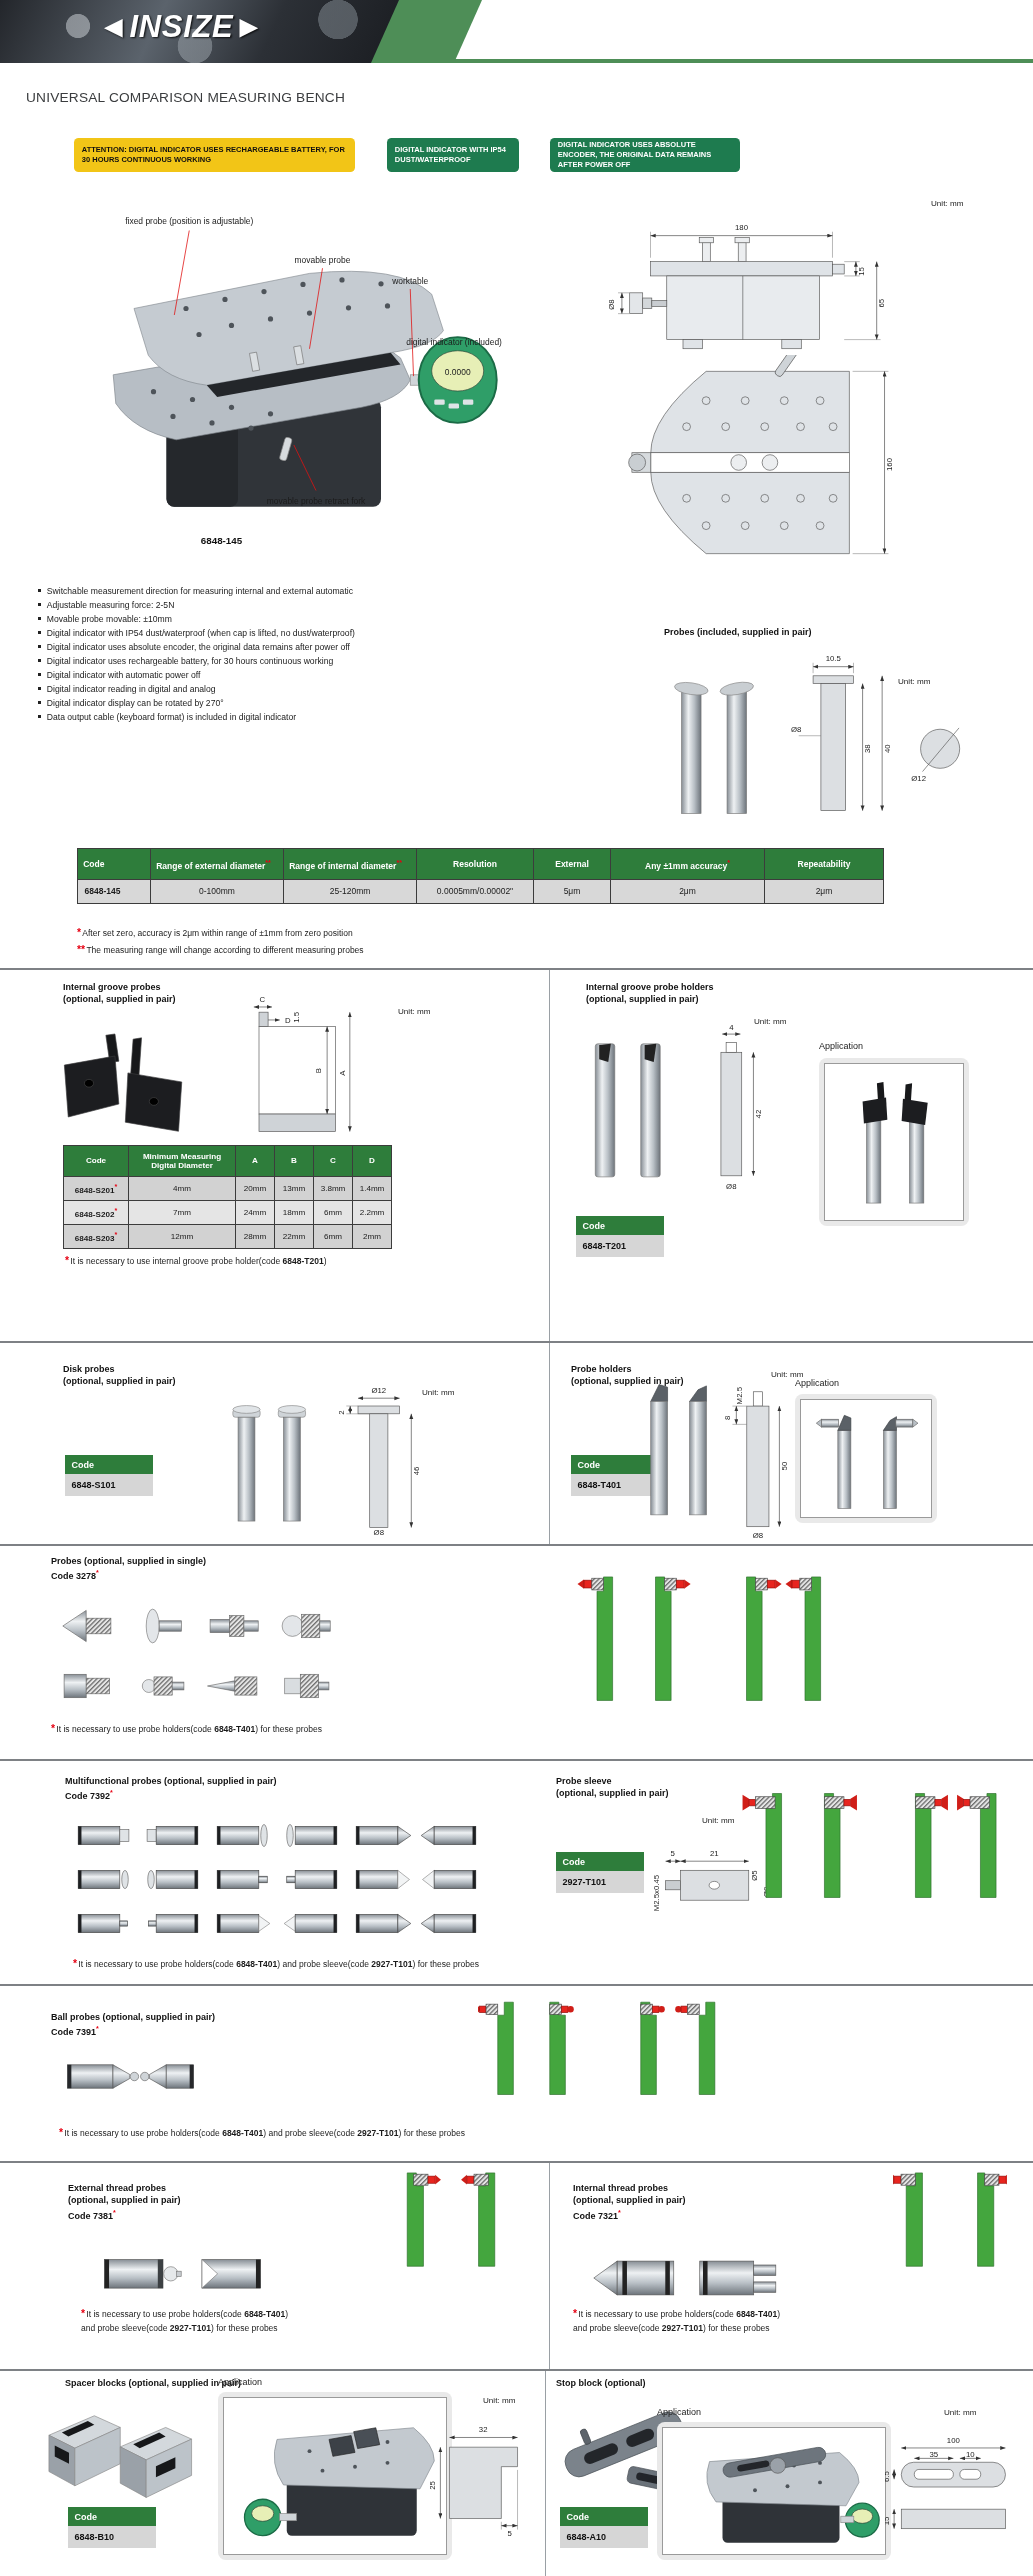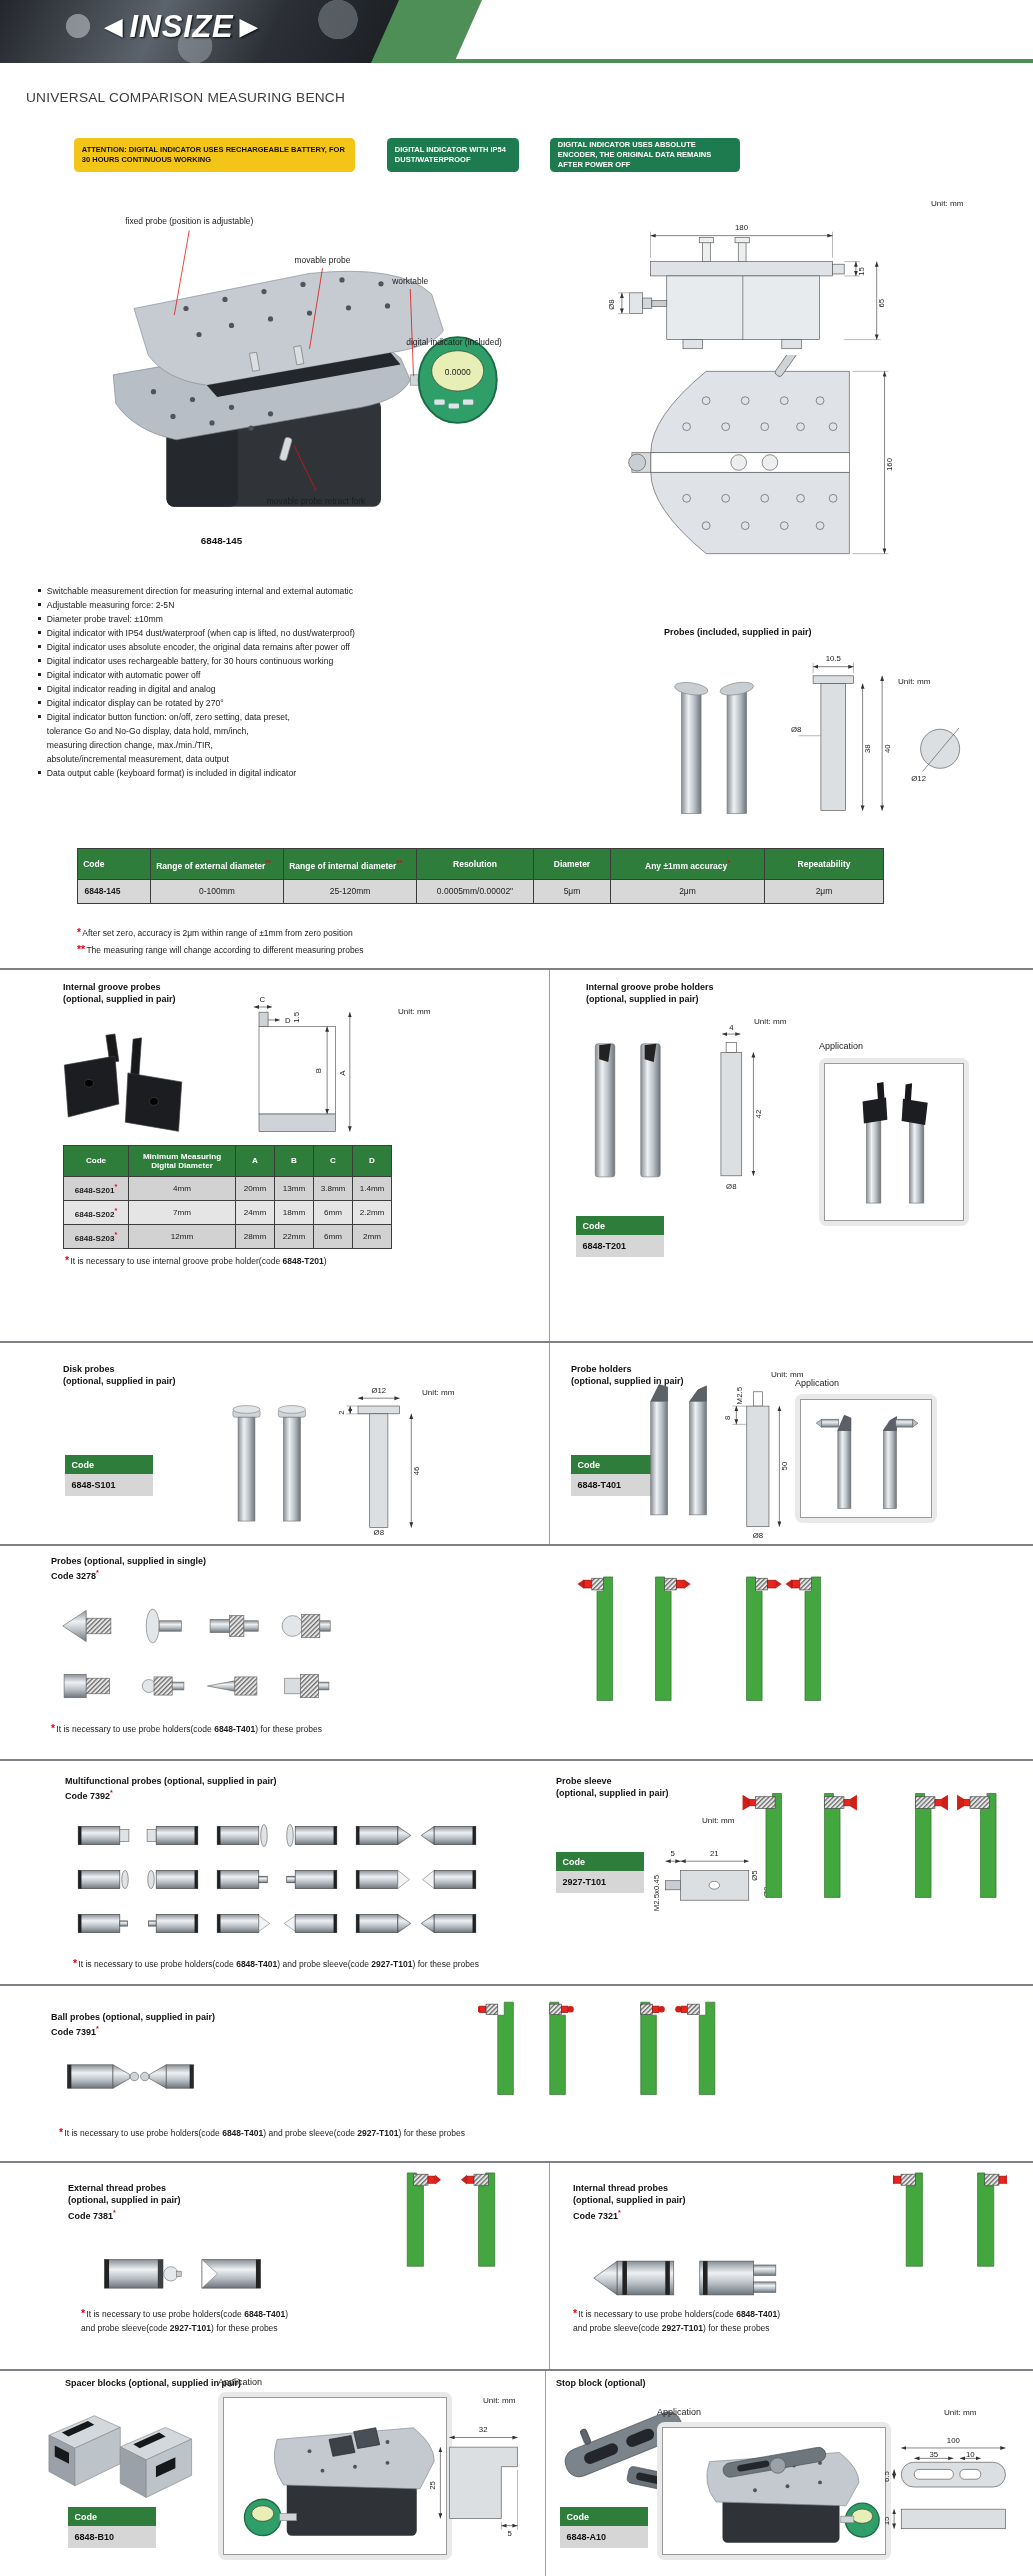--- a/index.html
+++ b/index.html
@@ -218,31 +218,27 @@
     </g>
     <line class="ext" x1="345" y1="25" x2="400" y2="25"></line>
       <line class="ext" x1="345" y1="305" x2="400" y2="305"></line>
     <line class="dim" x1="394" y1="25" x2="394" y2="305" marker-start="url(#ar)" marker-end="url(#ar)"></line>
     <text class="dimtxt" x="406" y="168" transform="rotate(-90 406 168)" text-anchor="middle">160</text>
   </svg>
 
   <ul class="abs feat" style="left:37px;top:584px">
     <li>Switchable measurement direction for measuring internal and external automatic</li>
     <li>Adjustable measuring force: 2-5N</li>
-    <li>Diameter probe travel: ±10mm</li>
+    <li>Movable probe movable: ±10mm</li>
     <li>Digital indicator with IP54 dust/waterproof (when cap is lifted, no dust/waterproof)</li>
     <li>Digital indicator uses absolute encoder, the original data remains after power off</li>
     <li>Digital indicator uses rechargeable battery, for 30 hours continuous working</li>
     <li>Digital indicator with automatic power off</li>
     <li>Digital indicator reading in digital and analog</li>
     <li>Digital indicator display can be rotated by 270°</li>
-    <li>Digital indicator button function: on/off, zero setting, data preset,
-tolerance Go and No-Go display, data hold, mm/inch,
-measuring direction change, max./min./TIR,
-absolute/incremental measurement, data output</li>
     <li>Data output cable (keyboard format) is included in digital indicator</li>
   </ul>
 
   <div class="abs stitle" style="left:664px;top:626px">Probes (included, supplied in pair)</div>
   <svg class="abs" style="left:667px;top:664px" width="98" height="156" viewBox="0 0 150 240">
     <rect x="22" y="40" width="30" height="190" fill="url(#mv)" stroke="#777"></rect>
     <ellipse cx="37" cy="38" rx="26" ry="9" fill="#c9ced2" stroke="#888" transform="rotate(8 37 38)"></ellipse>
     <rect x="92" y="40" width="30" height="190" fill="url(#mv)" stroke="#777"></rect>
     <ellipse cx="107" cy="38" rx="26" ry="9" fill="#c9ced2" stroke="#888" transform="rotate(-10 107 38)"></ellipse>
   </svg>
@@ -274,21 +270,21 @@
         <col style="width:77px">
         <col style="width:154px">
         <col style="width:119px">
       </colgroup>
     <tbody>
         <tr>
       <th class="l"><span>Code</span></th>
       <th class="l"><span>Range of external diameter</span><sup class="red">**</sup></th>
       <th class="l"><span>Range of internal diameter</span><sup class="red">**</sup></th>
       <th><span>Resolution</span></th>
-      <th><span>Diameter</span></th>
+      <th><span>External</span></th>
       <th><span>Any ±1mm accuracy</span><sup class="red">*</sup></th>
       <th><span>Repeatability</span></th>
     </tr>
     <tr>
       <td class="l">6848-145</td>
       <td>0-100mm</td>
       <td>25-120mm</td>
       <td>0.0005mm/0.00002"</td>
       <td>5μm</td>
       <td>2μm</td>

